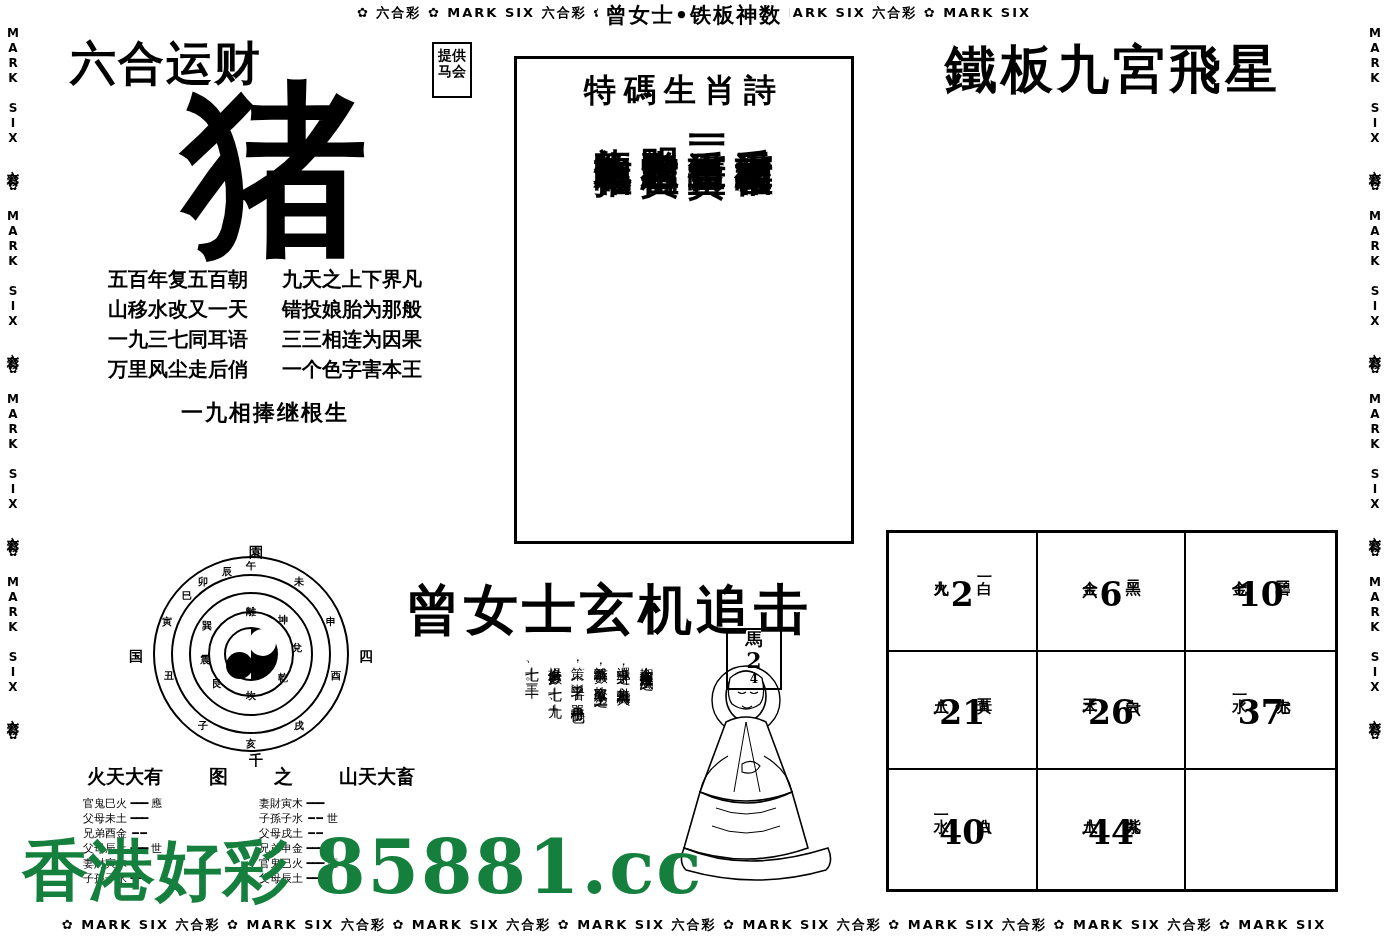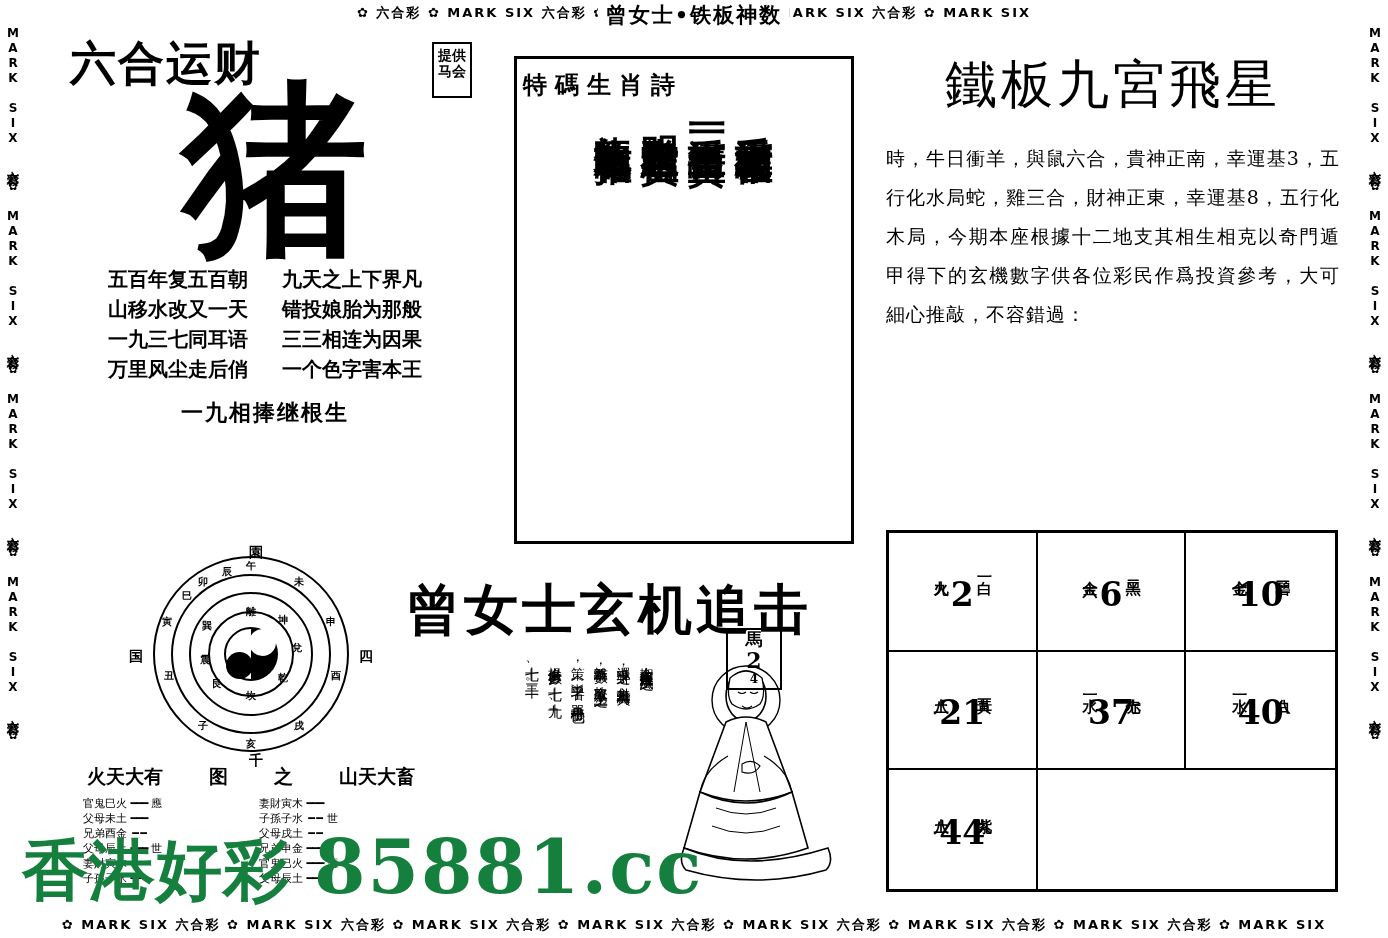--- a/index.html
+++ b/index.html
@@ -130,24 +130,24 @@
 
   
   .verse-box {
     position: absolute;
     left: 488px; top: 30px;
     width: 340px; height: 488px;
     border: 3px solid #000;
     padding: 10px 6px 6px;
   }
   .verse-title {
-    text-align: left;
-    font-family: "DejaVu Serif", "Liberation Serif", serif;
-    font-weight: bold;
-    font-size: 24px;
+    text-align: center;
+    font-family: "DejaVu Serif", "Liberation Serif", serif;
+    font-weight: bold;
+    font-size: 32px;
     letter-spacing: 8px;
     margin-bottom: 4px;
   }
   .verse-cols {
     display: flex;
     flex-direction: row-reverse;
     justify-content: center;
     gap: 6px;
     height: 400px;
   }
@@ -162,26 +162,25 @@
   }
 
   
   .right-col {
     position: absolute;
     left: 852px; top: 14px;
     width: 470px; height: 860px;
   }
   .right-title {
     font-family: "DejaVu Serif", "Liberation Serif", serif;
-    font-weight: normal;
+    font-weight: bold;
     font-size: 52px;
     letter-spacing: 4px;
     text-align: center;
     line-height: 1.1;
-    margin-top: 16px;
   }
   .right-para {
     margin-top: 26px;
     font-family: "DejaVu Serif", "Liberation Serif", serif;
     font-size: 19px;
     line-height: 2.05;
     letter-spacing: 1px;
     padding: 0 8px;
     text-align: justify;
   }
@@ -378,21 +377,20 @@
     <div class="verse-cols">
       <div class="vcol">千重護衛宰相位</div>
       <div class="vcol">一重護衛一重貴</div>
       <div class="vcol">明堂聚水結寶位</div>
       <div class="vcol">龍行水隨氣相推</div>
     </div>
   </div>
 
   <div class="right-col">
     <div class="right-title">鐵板九宮飛星</div>
-    <div class="right-para">時，牛日衝羊，與鼠六合，貴神正南，幸運基3，五行化水局蛇，雞三合，財神正東，幸運基8，五行化木局，今期本座根據十二地支其相生相克以奇門遁甲得下的玄機數字供各位彩民作爲投資參考，大可細心推敲，不容錯過：</div>
 
     <div class="grid9">
       <div class="cell">
         <div class="cell-labels">
           <span class="cell-lab">火九</span>
           <span class="cell-lab">一白</span>
         </div>
         <div class="cell-num">2</div>
       </div>
       <div class="cell">
@@ -408,20 +406,27 @@
           <span class="cell-lab">三碧</span>
         </div>
         <div class="cell-num">10</div>
       </div>
       <div class="cell">
         <div class="cell-labels">
           <span class="cell-lab">土八</span>
           <span class="cell-lab">五黃</span>
         </div>
         <div class="cell-num">21</div>
+      </div>
+      <div class="cell">
+        <div class="cell-labels">
+          <span class="cell-lab">木三</span>
+          <span class="cell-lab">六白</span>
+        </div>
+        <div class="cell-num">26</div>
       </div>
       <div class="cell">
         <div class="cell-labels">
           <span class="cell-lab">水一</span>
           <span class="cell-lab">七赤</span>
         </div>
         <div class="cell-num">37</div>
       </div>
       <div class="cell">
         <div class="cell-labels">

